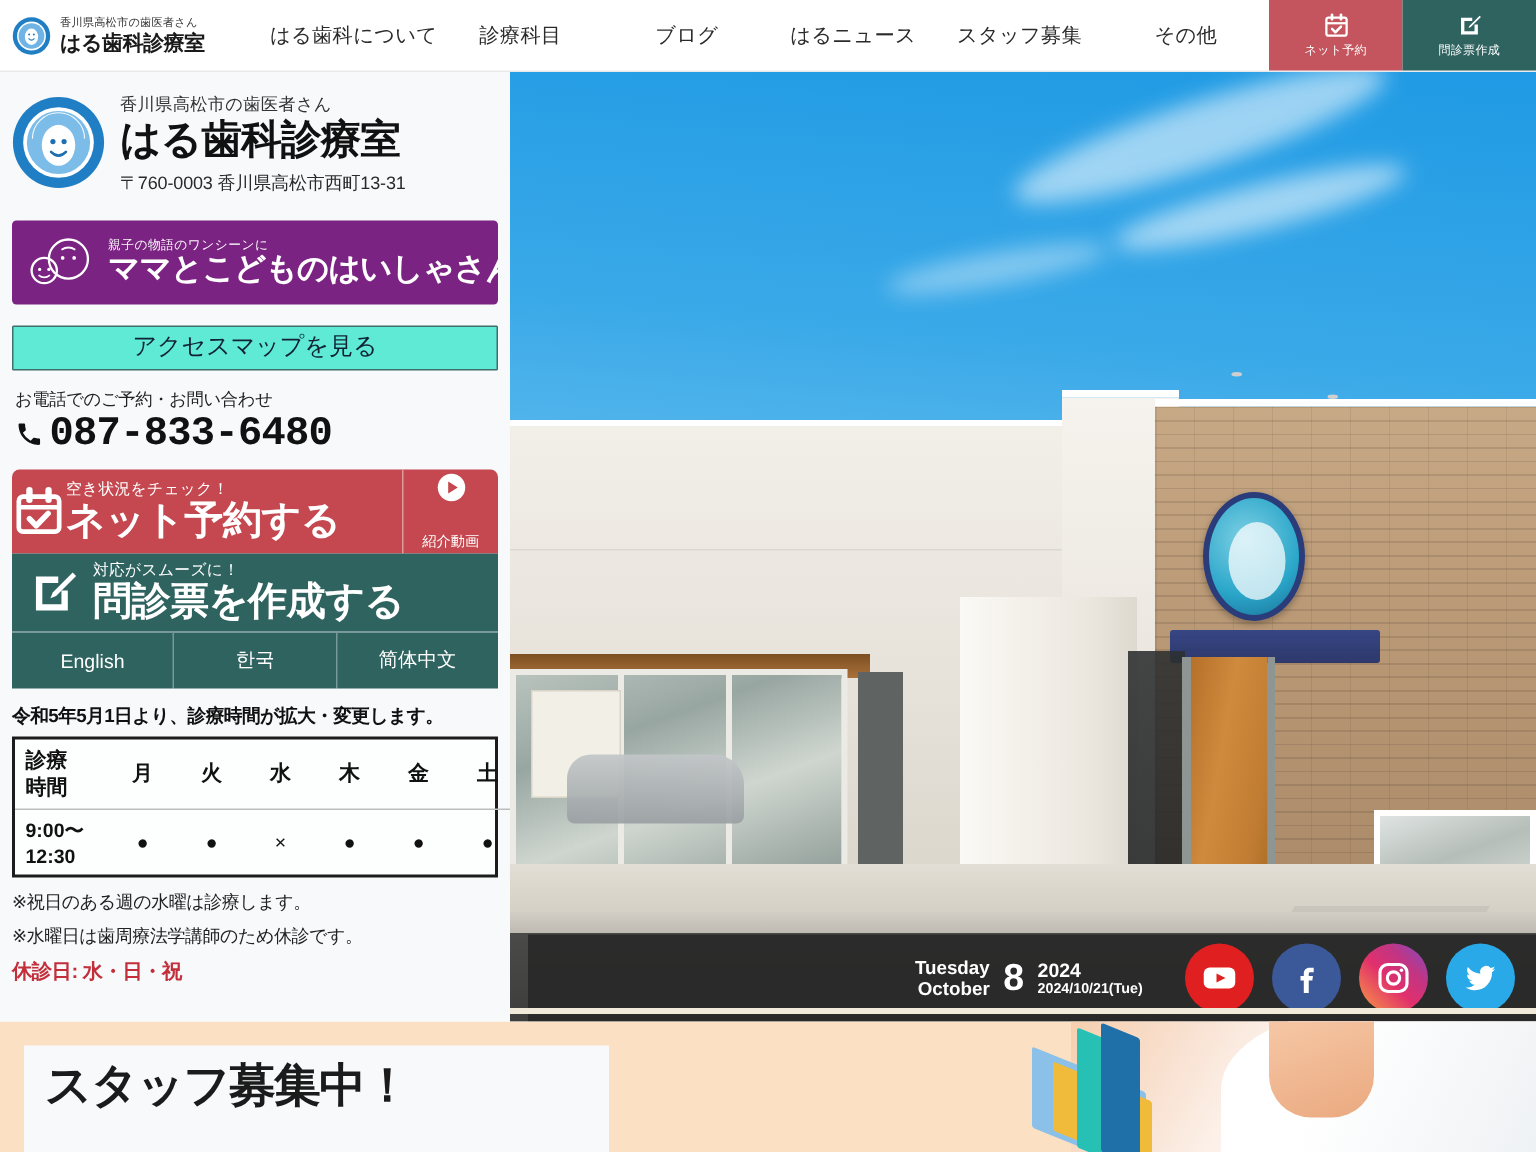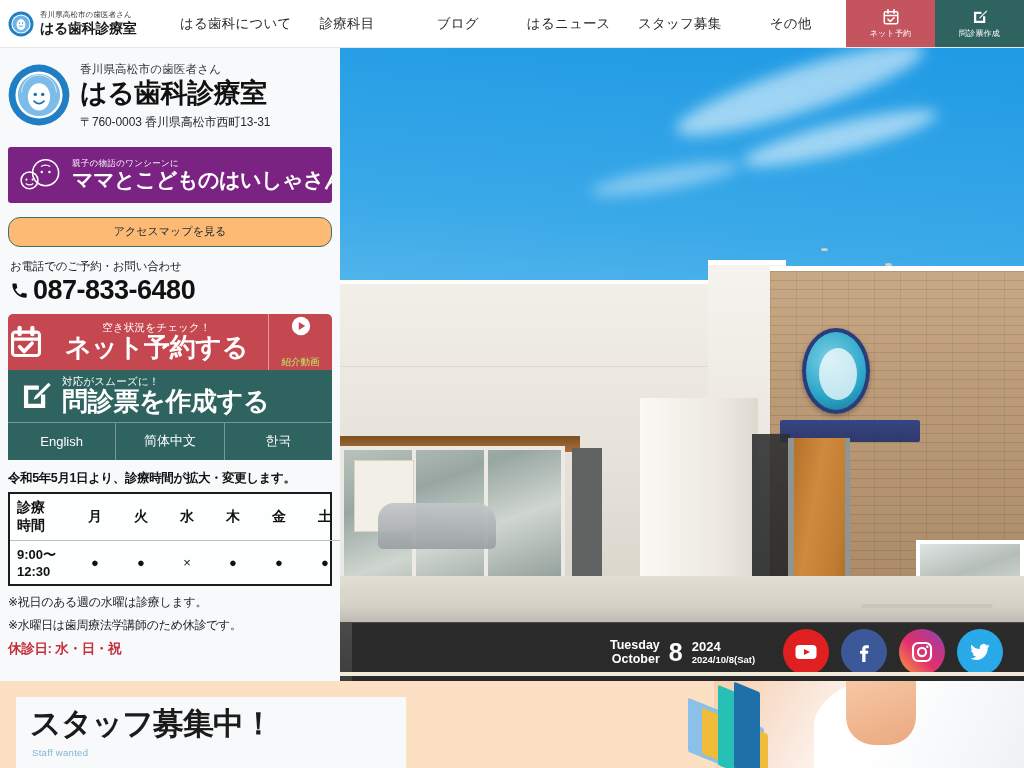--- a/index.html
+++ b/index.html
@@ -54,45 +54,45 @@
     margin:6px 8px 0 8px; height:56px; border-radius:3px;
     background:#7b2382; display:flex; align-items:center; gap:8px;
     padding:0 10px; cursor:pointer; overflow:hidden;
   }
   .banner-mark{ width:46px; height:40px; flex:0 0 46px; }
   .banner-txt{ color:#fff; line-height:1.1; }
   .banner-sub{ font-size:8.5px; letter-spacing:.3px; opacity:.97; }
   .banner-main{ font-size:21px; font-weight:bold; letter-spacing:-.5px; white-space:nowrap; }
 
   .accessbtn{
-    margin:14px 8px 0 8px; height:30px; border-radius:12px;
-    background:#fdba74; border:1px solid #3f6f6d;
+    margin:14px 8px 0 8px; height:30px; border-radius:1px;
+    background:#5eead4; border:1px solid #3f6f6d;
     display:flex; align-items:center; justify-content:center;
-    font-size:11px; color:#123; cursor:pointer;
+    font-size:16px; color:#123; cursor:pointer;
   }
 
   .telblock{ padding:12px 11px 8px 10px; }
   .tel-label{ font-size:11.5px; color:#222; letter-spacing:-.2px; }
-  .tel-row{ display:flex; align-items:center; gap:4px; margin-top:1px; }
+  .tel-row{ display:flex; align-items:center; gap:4px; margin-top:1px;font-family:Liberation Mono, monospace; }
   .tel-ico{ width:19px; height:19px; }
   .tel-num{ font-size:27px; font-weight:bold; color:#111; letter-spacing:-.5px; }
 
   .cta-red{
     margin:0 8px; height:56px; background:#c5474f; border-radius:5px 5px 0 0;
     display:flex; align-items:stretch; cursor:pointer; overflow:hidden;
   }
-  .cta-red .left{ flex:1; display:flex; align-items:center; gap:22px; padding-left:1px;text-align:center; }
+  .cta-red .left{ flex:1; display:flex; align-items:center; gap:1px; padding-left:1px; }
   .cta-ico{ width:34px; height:34px; flex:0 0 34px; }
   .cta-lines{ color:#fff; line-height:1.15; }
   .cta-sub{ font-size:10.5px; letter-spacing:.2px; }
   .cta-main{ font-size:26px; font-weight:bold; letter-spacing:-.3px; }
   .cta-red .right{
     width:64px; border-left:1px solid rgba(255,255,255,.45);
     display:flex; flex-direction:column; align-items:center; justify-content:center; gap:19px;
-    color:#bef264;
+    color:#ffffff;
   }
   .play-ico{ width:22px; height:22px; }
   .right-lab{ font-size:9.5px; }
 
   .cta-teal{
     margin:0 8px; height:52px; background:#2f6360;
     display:flex; align-items:center; gap:9px; padding-left:11px; cursor:pointer;
   }
 
   .langrow{ margin:0 8px; height:38px; display:flex; background:#2f6360; }
@@ -363,21 +363,21 @@
 
     <div class="heroBar">
       <div class="datebox">
         <div class="dnames">
           <div>Tuesday</div>
           <div>October</div>
         </div>
         <div class="dnum">8</div>
         <div class="dyear">
           <div class="y">2024</div>
-          <div class="full">2024/10/8(Sat)</div>
+          <div class="full">2024/10/21(Tue)</div>
         </div>
       </div>
 
       <div class="socials">
         <div class="soc soc-yt">
           <svg viewBox="0 0 24 24">
             <rect x="1.5" y="5" width="21" height="14" rx="4" fill="#fff"></rect>
             <path d="M10 9l6 3-6 3z" fill="#e02020"></path>
           </svg>
         </div>
@@ -481,22 +481,22 @@
         <path d="M20.8 2.6l1.6 1.6-9.4 9.4-2.7 1.1 1.1-2.7z" fill="#fff"></path>
       </svg>
       <div class="cta-lines">
         <div class="cta-sub">対応がスムーズに！</div>
         <div class="cta-main">問診票を作成する</div>
       </div>
     </div>
 
     <div class="langrow">
       <div class="langbtn">English</div>
+      <div class="langbtn">한국</div>
       <div class="langbtn">简体中文</div>
-      <div class="langbtn">한국</div>
     </div>
 
     <div class="notice">令和5年5月1日より、診療時間が拡大・変更します。</div>
 
     <div class="hours">
       <table>
         <thead>
           <tr>
             <th class="lab">診療時間</th>
             <th>月</th>
@@ -536,17 +536,16 @@
       <div class="neck"></div>
     </div>
     <div class="folders">
       <div class="fold f1"></div>
       <div class="fold f2"></div>
       <div class="fold f3"></div>
       <div class="fold f4"></div>
     </div>
     <div class="staffcard">
       <div class="staff-title">スタッフ募集中！</div>
-      <div class="staff-sub">Staff wanted</div>
     </div>
   </div>
 
 </div>
 
 </body></html>

